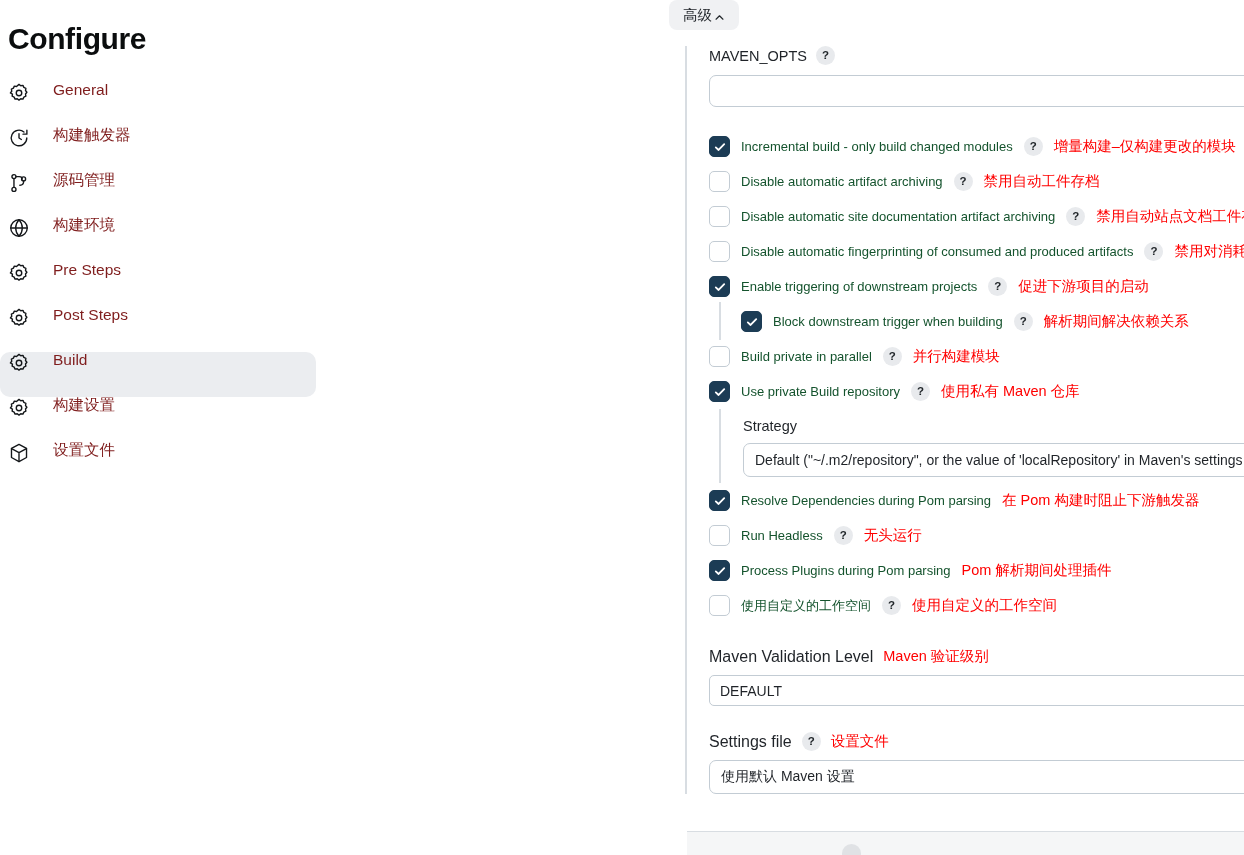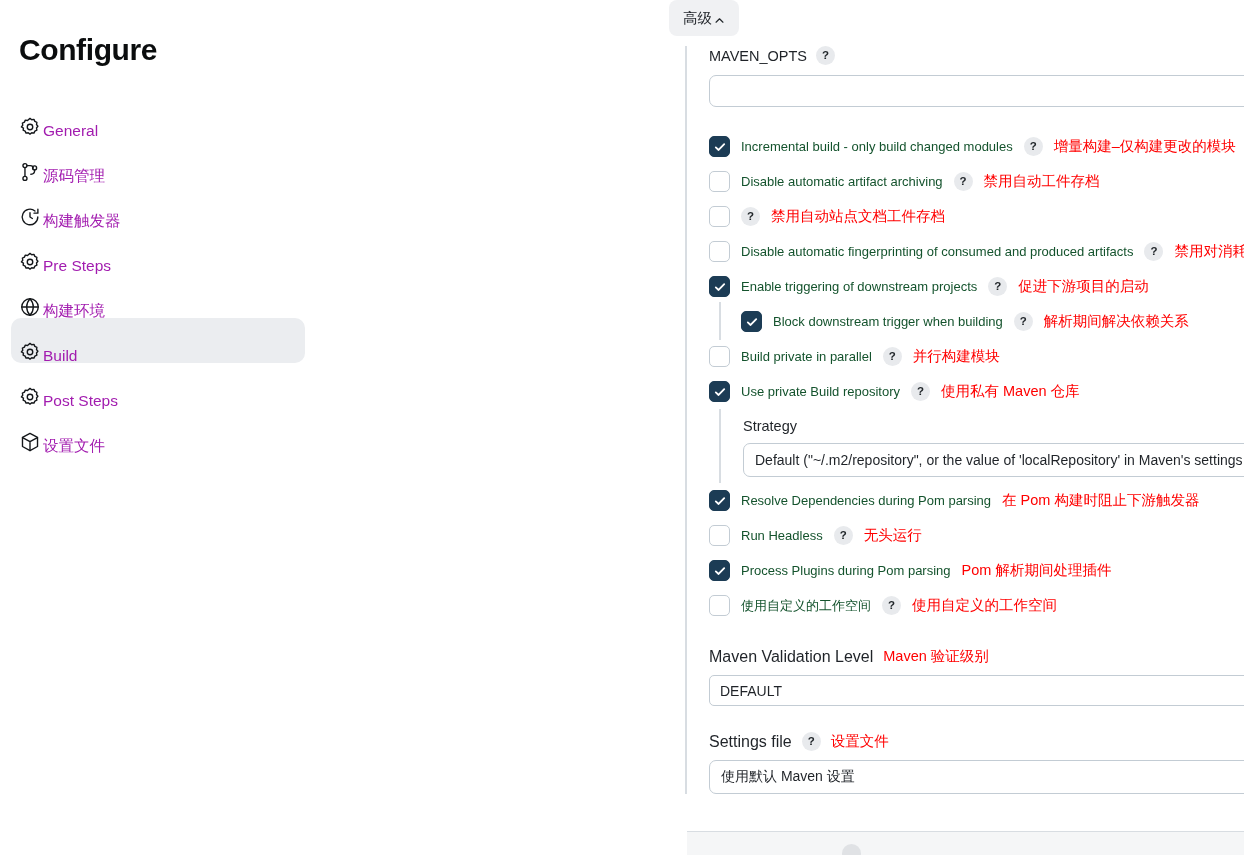--- a/index.html
+++ b/index.html
@@ -11,41 +11,41 @@
     font-family: "Liberation Sans", "DejaVu Sans", sans-serif;
     color: #1f2328;
   }
   .page { position: relative; width: 1244px; height: 855px; display: flex; }
 
   
   .sidebar {
     width: 330px;
     flex: 0 0 330px;
     background: #ffffff;
-    padding: 11px;
+    padding: 0;
     position: relative;
   }
   .page-title {
     font-size: 30px;
     font-weight: 700;
     letter-spacing: -0.4px;
     color: #0b0d0e;
     margin: 22px 0 0 8px;
   }
   .nav { margin-top: 26px; }
   .nav-item {
     display: flex;
-    align-items: flex-end;
-    gap: 2px;
+    align-items: flex-start;
+    gap: 23px;
     height: 45px;
     padding: 0 14px 0 8px;
     border-radius: 10px;
     margin: 0 14px 0 0;
     cursor: pointer;
-    color: #a21caf;
+    color: #7f1d1d;
   }
   .nav-item.active { background: #ebedf0; }
   .nav-item .ico { width: 22px; height: 22px; flex: 0 0 22px; display: block; }
   .nav-item .lbl { font-size: 15.5px; line-height: 1; }
 
   
   .main {
     flex: 1 1 auto;
     position: relative;
     background: #ffffff;
@@ -59,21 +59,21 @@
     border: none;
     border-radius: 8px;
     padding: 7px 14px;
     font-size: 14.5px;
     color: #1f2328;
     font-family: inherit;
     cursor: pointer;
     margin: 0 0 0 0;
     position: absolute;
     left: 339px; top: 0px;
-    height: 36px;
+    height: 30px;
   }
   .adv-btn .chev { display: inline-block; width: 11px; height: 11px; }
 
   .section {
     position: absolute;
     left: 355px;
     top: 46px;
     width: 845px;
     border-left: 2px solid #d8dde2;
     padding-left: 22px;
@@ -217,63 +217,70 @@
     <nav class="nav" id="nav">
         <div class="nav-item">
           <span class="ico"><svg viewBox="0 0 24 24" width="22" height="22">
               <path fill="none" stroke="#14171a" stroke-width="1.5" stroke-linecap="round" stroke-linejoin="round" d="M12 2.6l1.9 1.5 2.4-.4 1 2.2 2.2 1-.4 2.4 1.5 1.9-1.5 1.9.4 2.4-2.2 1-1 2.2-2.4-.4-1.9 1.5-1.9-1.5-2.4.4-1-2.2-2.2-1 .4-2.4L2.6 12l1.5-1.9-.4-2.4 2.2-1 1-2.2 2.4.4z"></path>
               <circle cx="12" cy="12" r="3" fill="none" stroke="#14171a" stroke-width="1.5" stroke-linecap="round" stroke-linejoin="round"></circle>
             </svg></span>
           <span class="lbl">General</span>
         </div>
         <div class="nav-item">
           <span class="ico"><svg viewBox="0 0 24 24" width="22" height="22">
+              <path fill="none" stroke="#14171a" stroke-width="1.5" stroke-linecap="round" stroke-linejoin="round" d="M20.5 12a8.5 8.5 0 1 1-3.1-6.6"></path>
+              <path fill="none" stroke="#14171a" stroke-width="1.5" stroke-linecap="round" stroke-linejoin="round" d="M20.6 3.6v4.2h-4.2"></path>
+              <path fill="none" stroke="#14171a" stroke-width="1.5" stroke-linecap="round" stroke-linejoin="round" d="M12 7.4V12l2.6 1.6"></path>
+            </svg></span>
+          <span class="lbl">构建触发器</span>
+        </div>
+        <div class="nav-item">
+          <span class="ico"><svg viewBox="0 0 24 24" width="22" height="22">
               <circle cx="6.5" cy="5" r="2.2" fill="none" stroke="#14171a" stroke-width="1.5" stroke-linecap="round" stroke-linejoin="round"></circle>
               <circle cx="6.5" cy="19" r="2.2" fill="none" stroke="#14171a" stroke-width="1.5" stroke-linecap="round" stroke-linejoin="round"></circle>
               <circle cx="17" cy="7.5" r="2.2" fill="none" stroke="#14171a" stroke-width="1.5" stroke-linecap="round" stroke-linejoin="round"></circle>
               <path fill="none" stroke="#14171a" stroke-width="1.5" stroke-linecap="round" stroke-linejoin="round" d="M6.5 7.2v9.6M8.7 5h3.6c2 0 3.2 1 3.2 2.8"></path>
               <path fill="none" stroke="#14171a" stroke-width="1.5" stroke-linecap="round" stroke-linejoin="round" d="M17 9.7v1.1c0 2.3-1.6 3.4-4 3.7"></path>
             </svg></span>
           <span class="lbl">源码管理</span>
         </div>
         <div class="nav-item">
           <span class="ico"><svg viewBox="0 0 24 24" width="22" height="22">
-              <path fill="none" stroke="#14171a" stroke-width="1.5" stroke-linecap="round" stroke-linejoin="round" d="M20.5 12a8.5 8.5 0 1 1-3.1-6.6"></path>
-              <path fill="none" stroke="#14171a" stroke-width="1.5" stroke-linecap="round" stroke-linejoin="round" d="M20.6 3.6v4.2h-4.2"></path>
-              <path fill="none" stroke="#14171a" stroke-width="1.5" stroke-linecap="round" stroke-linejoin="round" d="M12 7.4V12l2.6 1.6"></path>
-            </svg></span>
-          <span class="lbl">构建触发器</span>
+              <circle cx="12" cy="12" r="9" fill="none" stroke="#14171a" stroke-width="1.5" stroke-linecap="round" stroke-linejoin="round"></circle>
+              <path fill="none" stroke="#14171a" stroke-width="1.5" stroke-linecap="round" stroke-linejoin="round" d="M3 12h18M12 3c2.4 2.6 3.6 5.7 3.6 9S14.4 18.4 12 21c-2.4-2.6-3.6-5.7-3.6-9S9.6 5.6 12 3z"></path>
+            </svg></span>
+          <span class="lbl">构建环境</span>
         </div>
         <div class="nav-item">
           <span class="ico"><svg viewBox="0 0 24 24" width="22" height="22">
               <path fill="none" stroke="#14171a" stroke-width="1.5" stroke-linecap="round" stroke-linejoin="round" d="M12 2.6l1.9 1.5 2.4-.4 1 2.2 2.2 1-.4 2.4 1.5 1.9-1.5 1.9.4 2.4-2.2 1-1 2.2-2.4-.4-1.9 1.5-1.9-1.5-2.4.4-1-2.2-2.2-1 .4-2.4L2.6 12l1.5-1.9-.4-2.4 2.2-1 1-2.2 2.4.4z"></path>
               <circle cx="12" cy="12" r="3" fill="none" stroke="#14171a" stroke-width="1.5" stroke-linecap="round" stroke-linejoin="round"></circle>
             </svg></span>
           <span class="lbl">Pre Steps</span>
         </div>
         <div class="nav-item">
           <span class="ico"><svg viewBox="0 0 24 24" width="22" height="22">
-              <circle cx="12" cy="12" r="9" fill="none" stroke="#14171a" stroke-width="1.5" stroke-linecap="round" stroke-linejoin="round"></circle>
-              <path fill="none" stroke="#14171a" stroke-width="1.5" stroke-linecap="round" stroke-linejoin="round" d="M3 12h18M12 3c2.4 2.6 3.6 5.7 3.6 9S14.4 18.4 12 21c-2.4-2.6-3.6-5.7-3.6-9S9.6 5.6 12 3z"></path>
-            </svg></span>
-          <span class="lbl">构建环境</span>
-        </div>
-        <div class="nav-item active">
-          <span class="ico"><svg viewBox="0 0 24 24" width="22" height="22">
               <path fill="none" stroke="#14171a" stroke-width="1.5" stroke-linecap="round" stroke-linejoin="round" d="M12 2.6l1.9 1.5 2.4-.4 1 2.2 2.2 1-.4 2.4 1.5 1.9-1.5 1.9.4 2.4-2.2 1-1 2.2-2.4-.4-1.9 1.5-1.9-1.5-2.4.4-1-2.2-2.2-1 .4-2.4L2.6 12l1.5-1.9-.4-2.4 2.2-1 1-2.2 2.4.4z"></path>
               <circle cx="12" cy="12" r="3" fill="none" stroke="#14171a" stroke-width="1.5" stroke-linecap="round" stroke-linejoin="round"></circle>
             </svg></span>
-          <span class="lbl">Build</span>
-        </div>
-        <div class="nav-item">
+          <span class="lbl">Post Steps</span>
+        </div>
+        <div class="nav-item active">
           <span class="ico"><svg viewBox="0 0 24 24" width="22" height="22">
               <path fill="none" stroke="#14171a" stroke-width="1.5" stroke-linecap="round" stroke-linejoin="round" d="M12 2.6l1.9 1.5 2.4-.4 1 2.2 2.2 1-.4 2.4 1.5 1.9-1.5 1.9.4 2.4-2.2 1-1 2.2-2.4-.4-1.9 1.5-1.9-1.5-2.4.4-1-2.2-2.2-1 .4-2.4L2.6 12l1.5-1.9-.4-2.4 2.2-1 1-2.2 2.4.4z"></path>
               <circle cx="12" cy="12" r="3" fill="none" stroke="#14171a" stroke-width="1.5" stroke-linecap="round" stroke-linejoin="round"></circle>
             </svg></span>
-          <span class="lbl">Post Steps</span>
+          <span class="lbl">Build</span>
+        </div>
+        <div class="nav-item">
+          <span class="ico"><svg viewBox="0 0 24 24" width="22" height="22">
+              <path fill="none" stroke="#14171a" stroke-width="1.5" stroke-linecap="round" stroke-linejoin="round" d="M12 2.6l1.9 1.5 2.4-.4 1 2.2 2.2 1-.4 2.4 1.5 1.9-1.5 1.9.4 2.4-2.2 1-1 2.2-2.4-.4-1.9 1.5-1.9-1.5-2.4.4-1-2.2-2.2-1 .4-2.4L2.6 12l1.5-1.9-.4-2.4 2.2-1 1-2.2 2.4.4z"></path>
+              <circle cx="12" cy="12" r="3" fill="none" stroke="#14171a" stroke-width="1.5" stroke-linecap="round" stroke-linejoin="round"></circle>
+            </svg></span>
+          <span class="lbl">构建设置</span>
         </div>
         <div class="nav-item">
           <span class="ico"><svg viewBox="0 0 24 24" width="22" height="22">
               <path fill="none" stroke="#14171a" stroke-width="1.5" stroke-linecap="round" stroke-linejoin="round" d="M12 2.6l8.2 4.4v9.9L12 21.4 3.8 16.9V7z"></path>
               <path fill="none" stroke="#14171a" stroke-width="1.5" stroke-linecap="round" stroke-linejoin="round" d="M3.9 7.2L12 11.6l8.1-4.4M12 11.6v9.8"></path>
             </svg></span>
           <span class="lbl">设置文件</span>
         </div>
       </nav>
   </aside>
@@ -312,20 +319,21 @@
             <span class="zh">增量构建–仅构建更改的模块</span>
           </div>
           <div class="check-row">
             <span class="cb"></span>
             <span class="cb-label">Disable automatic artifact archiving</span>
             <span class="help">?</span>
             <span class="zh">禁用自动工件存档</span>
           </div>
           <div class="check-row">
             <span class="cb"></span>
+            <span class="cb-label">Disable automatic site documentation artifact archiving</span>
             <span class="help">?</span>
             <span class="zh">禁用自动站点文档工件存档</span>
           </div>
           <div class="check-row">
             <span class="cb"></span>
             <span class="cb-label">Disable automatic fingerprinting of consumed and produced artifacts</span>
             <span class="help">?</span>
             <span class="zh">禁用对消耗和生产的工件的自动指纹识别</span>
           </div>
           <div class="check-row">

